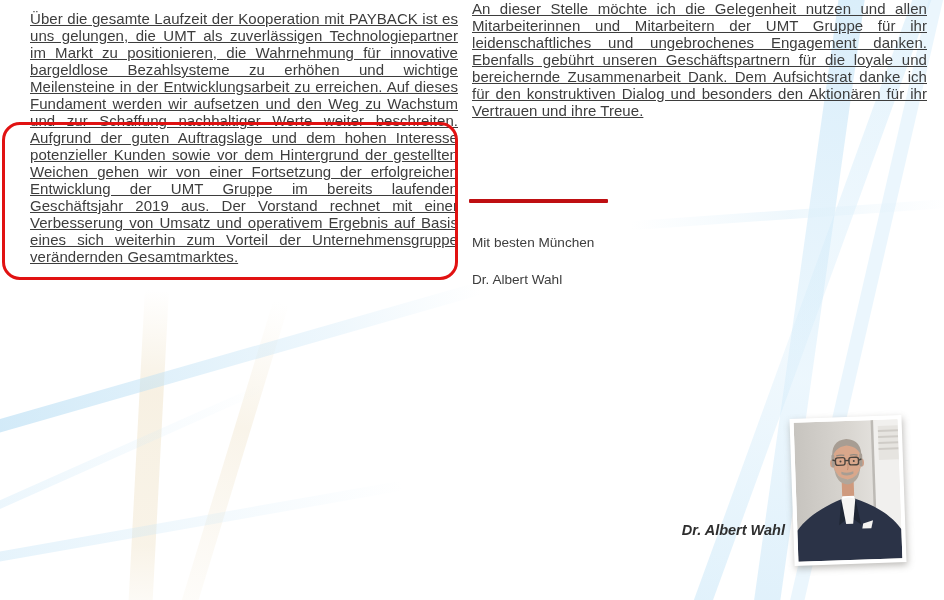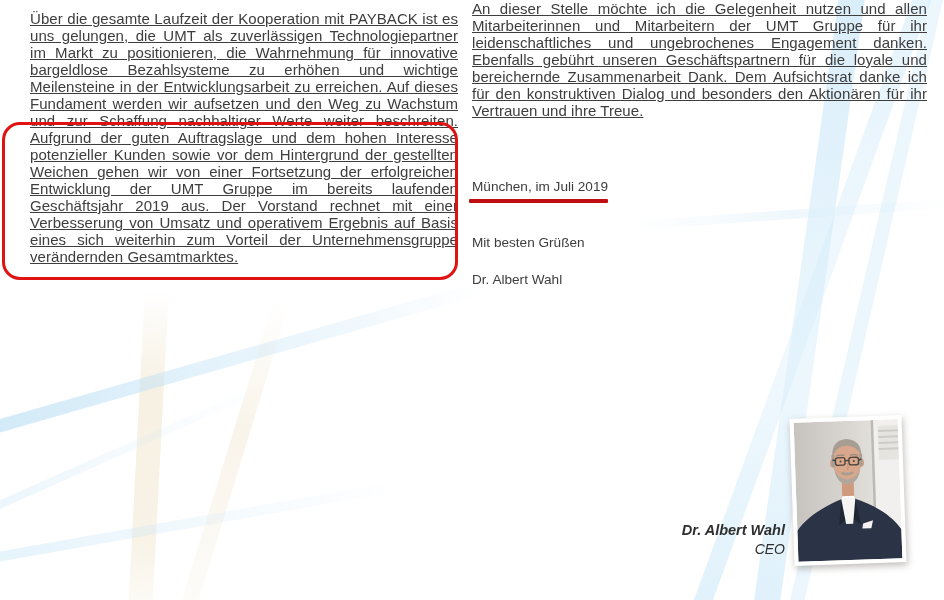--- a/index.html
+++ b/index.html
@@ -98,29 +98,27 @@
   <div class="beam b7"></div>
   <div class="beam b8"></div>
   <div class="beam b9"></div>
 
   <div class="col col-left">Über die gesamte Laufzeit der Kooperation mit PAYBACK ist es uns gelungen, die UMT als zuverlässigen Technologiepartner im Markt zu positionieren, die Wahrnehmung für innovative bargeldlose Bezahlsysteme zu erhöhen und wichtige Meilensteine in der Entwicklungsarbeit zu erreichen. Auf dieses Fundament werden wir aufsetzen und den Weg zu Wachstum und zur Schaffung nachhaltiger Werte weiter beschreiten. Aufgrund der guten Auftragslage und dem hohen Interesse potenzieller Kunden sowie vor dem Hintergrund der gestellten Weichen gehen wir von einer Fortsetzung der erfolgreichen Entwicklung der UMT Gruppe im bereits laufenden Geschäftsjahr 2019 aus. Der Vorstand rechnet mit einer Verbesserung von Umsatz und operativem Ergebnis auf Basis eines sich weiterhin zum Vorteil der Unternehmensgruppe verändernden Gesamtmarktes.</div>
 
   <div class="red-box"></div>
 
   <div class="col col-right">An dieser Stelle möchte ich die Gelegenheit nutzen und allen Mitarbeiterinnen und Mitarbeitern der UMT Gruppe für ihr leidenschaftliches und ungebrochenes Engagement danken. Ebenfalls gebührt unseren Geschäftspartnern für die loyale und bereichernde Zusammenarbeit Dank. Dem Aufsichtsrat danke ich für den konstruktiven Dialog und besonders den Aktionären für ihr Vertrauen und ihre Treue.</div>
 
-  <div class="dateline">München, im Juli 2019</div>
   <div class="red-underline"></div>
 
-  <div class="closing">Mit besten Grüßen</div>
+  <div class="closing">Mit besten München</div>
   <div class="signatory">Dr. Albert Wahl</div>
 
   <div class="sig-caption">
     <div class="sig-name">Dr. Albert Wahl</div>
-    <div class="sig-title">CEO</div>
   </div>
 
   <div class="photo-frame">
     <svg viewBox="0 0 104 139" width="104" height="139">
       <defs>
         <linearGradient id="bgg" x1="0" y1="0" x2="1" y2="0">
           <stop offset="0" stop-color="#c7c4bf"></stop>
           <stop offset="0.55" stop-color="#dad7d2"></stop>
           <stop offset="1" stop-color="#eceae7"></stop>
         </linearGradient>

